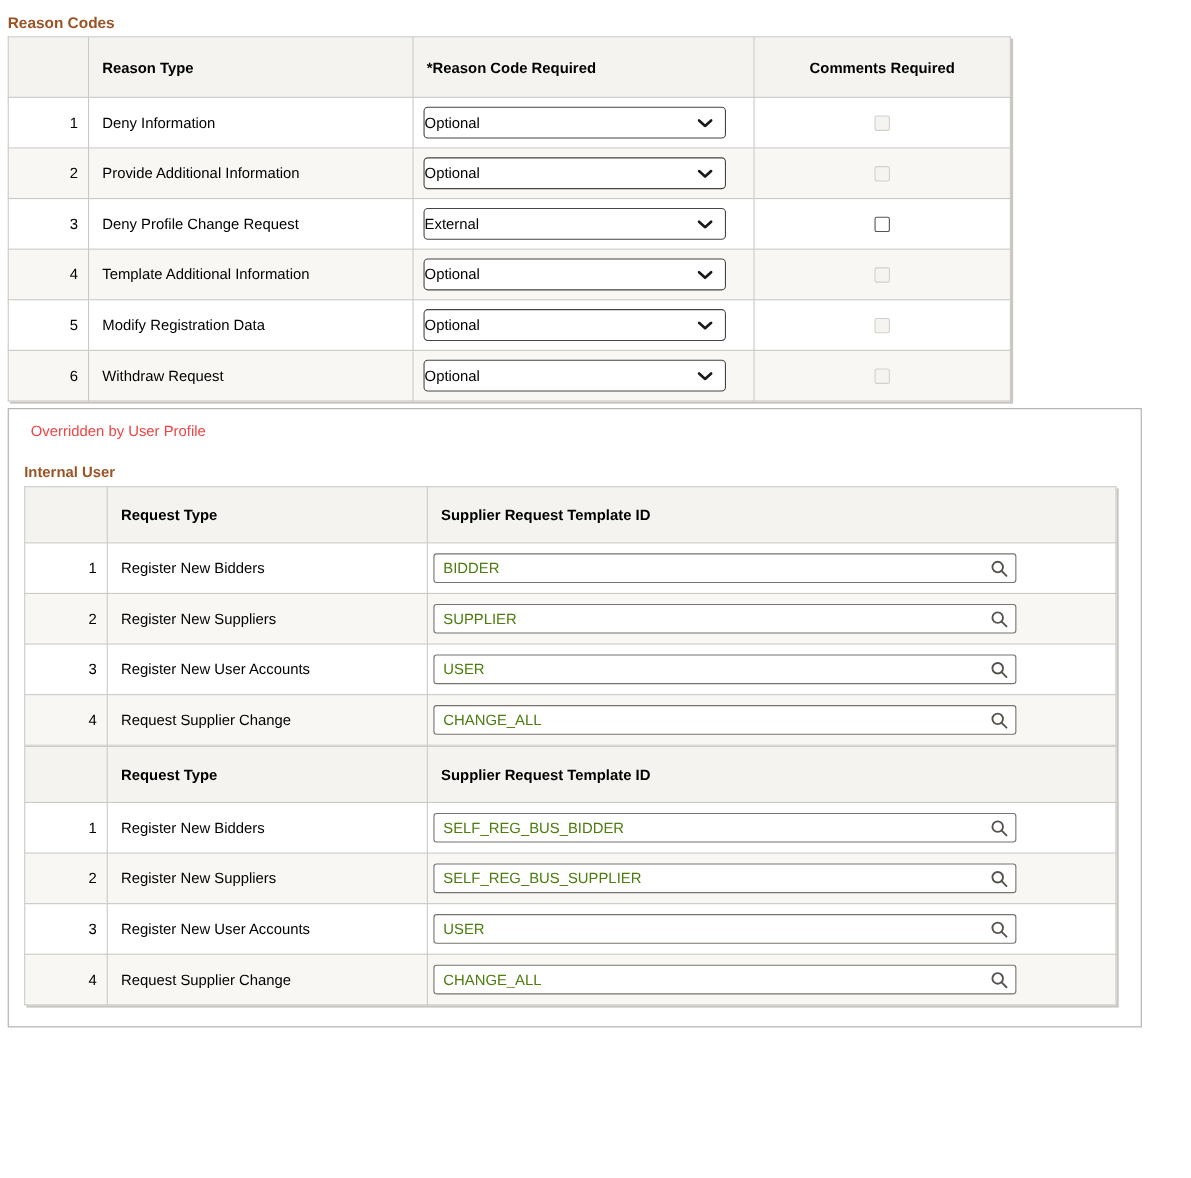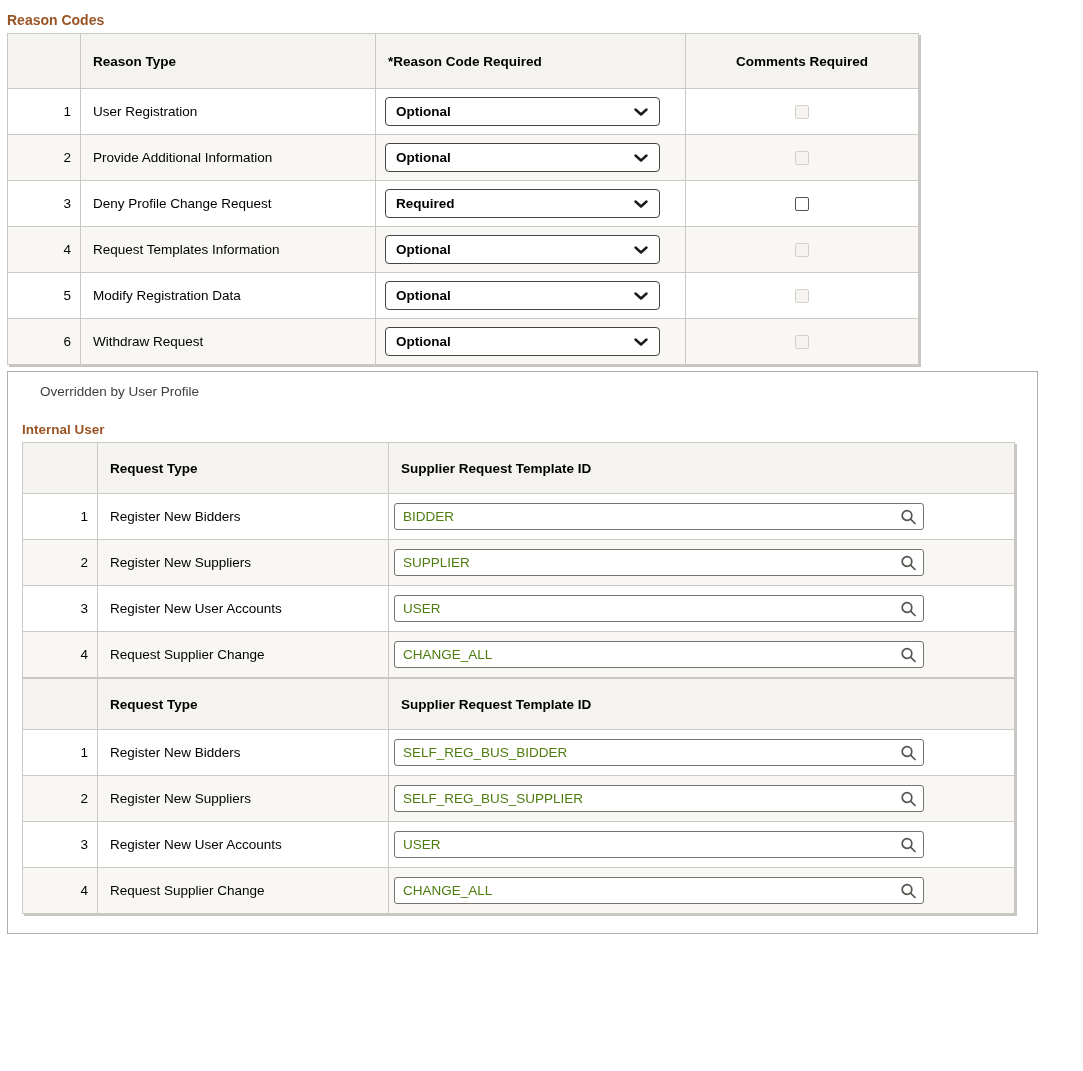--- a/index.html
+++ b/index.html
@@ -25,39 +25,39 @@
   .tmpl-grid thead th { height:51px; }
   .tmpl-grid tbody td { height:46px; }
 
   th.left { text-align:left; padding-left:12px; }
   th.center { text-align:center; }
   td.num { text-align:right; padding-right:9px; }
   td.txt { text-align:left; padding-left:12px; }
   td.center { text-align:center; }
 
   .sel { display:flex; align-items:center; justify-content:space-between; width:275px; height:29px;
-         margin-left:9px; padding:0 11px 0 10px; border:1px solid #464442; border-radius:4px;
-         background:#ffffff; cursor:default;font-weight:bold; }
+         margin-left:9px; padding:0 11px 0 0; border:1px solid #464442; border-radius:4px;
+         background:#ffffff; cursor:default; }
   .sel svg { flex:none; display:block; }
 
   .lookup { position:relative; width:530px; margin-left:5px; }
   .lookup input { width:530px; height:27px; border:1px solid #77736e; border-radius:3px;
          padding:0 32px 0 8px; font-family:"Liberation Sans", sans-serif; font-size:13.5px;
          color:#4d7c0f; background:#ffffff; }
   .mag { position:absolute; right:7px; top:50%; transform:translateY(-50%); width:17px; height:17px;
          cursor:pointer; }
   .mag svg { display:block; }
 
   .cbx { display:inline-block; width:14px; height:14px; border:1.5px solid #55534f; border-radius:2px;
          background:#ffffff; vertical-align:middle; cursor:pointer; }
   .cbx.disabled { border:1px solid #d3d0cb; background:#f5f4f1; cursor:default; }
 
   .box { width:1031px; border:1px solid #b0ada9; background:#ffffff;
          margin-top:6px; padding:12px 0 19px 14px; }
-  .box .link { display:inline-block; color:#404040; text-decoration:none; margin-left:18px; cursor:pointer;text-align:right; }
+  .box .link { display:inline-block; color:#ef4444; text-decoration:none; margin-left:6px; cursor:pointer;text-align:right; }
   .box .sub-title.first { margin-top:23px; }
   .box .sub-title.second { margin-top:32px; }
 
   .gap-top { margin-top:38px; margin-left:3px; }
 </style>
 </head>
 <body>
 
 <div class="page">
 
@@ -74,21 +74,21 @@
       <tr>
         <th></th>
         <th class="left">Reason Type</th>
         <th class="left">*Reason Code Required</th>
         <th class="center">Comments Required</th>
       </tr>
     </thead>
     <tbody>
       <tr>
         <td class="num">1</td>
-        <td class="txt">User Registration</td>
+        <td class="txt">Deny Information</td>
         <td>
             <div class="sel">
               <span>Optional</span>
               <span>
                 <svg width="14" height="8" viewBox="0 0 14 8">
                   <polyline points="1.5,1.5 7,6.5 12.5,1.5" fill="none" stroke="#1a1a1a" stroke-width="2.4" stroke-linecap="round" stroke-linejoin="round"></polyline>
                 </svg>
               </span>
             </div>
           </td>
@@ -107,33 +107,33 @@
               </span>
             </div>
           </td>
         <td class="center"><span class="cbx disabled"></span></td>
       </tr>
       <tr>
         <td class="num">3</td>
         <td class="txt">Deny Profile Change Request</td>
         <td>
             <div class="sel">
-              <span>Required</span>
+              <span>External</span>
               <span>
                 <svg width="14" height="8" viewBox="0 0 14 8">
                   <polyline points="1.5,1.5 7,6.5 12.5,1.5" fill="none" stroke="#1a1a1a" stroke-width="2.4" stroke-linecap="round" stroke-linejoin="round"></polyline>
                 </svg>
               </span>
             </div>
           </td>
         <td class="center"><span class="cbx"></span></td>
       </tr>
       <tr>
         <td class="num">4</td>
-        <td class="txt">Request Templates Information</td>
+        <td class="txt">Template Additional Information</td>
         <td>
             <div class="sel">
               <span>Optional</span>
               <span>
                 <svg width="14" height="8" viewBox="0 0 14 8">
                   <polyline points="1.5,1.5 7,6.5 12.5,1.5" fill="none" stroke="#1a1a1a" stroke-width="2.4" stroke-linecap="round" stroke-linejoin="round"></polyline>
                 </svg>
               </span>
             </div>
           </td>

